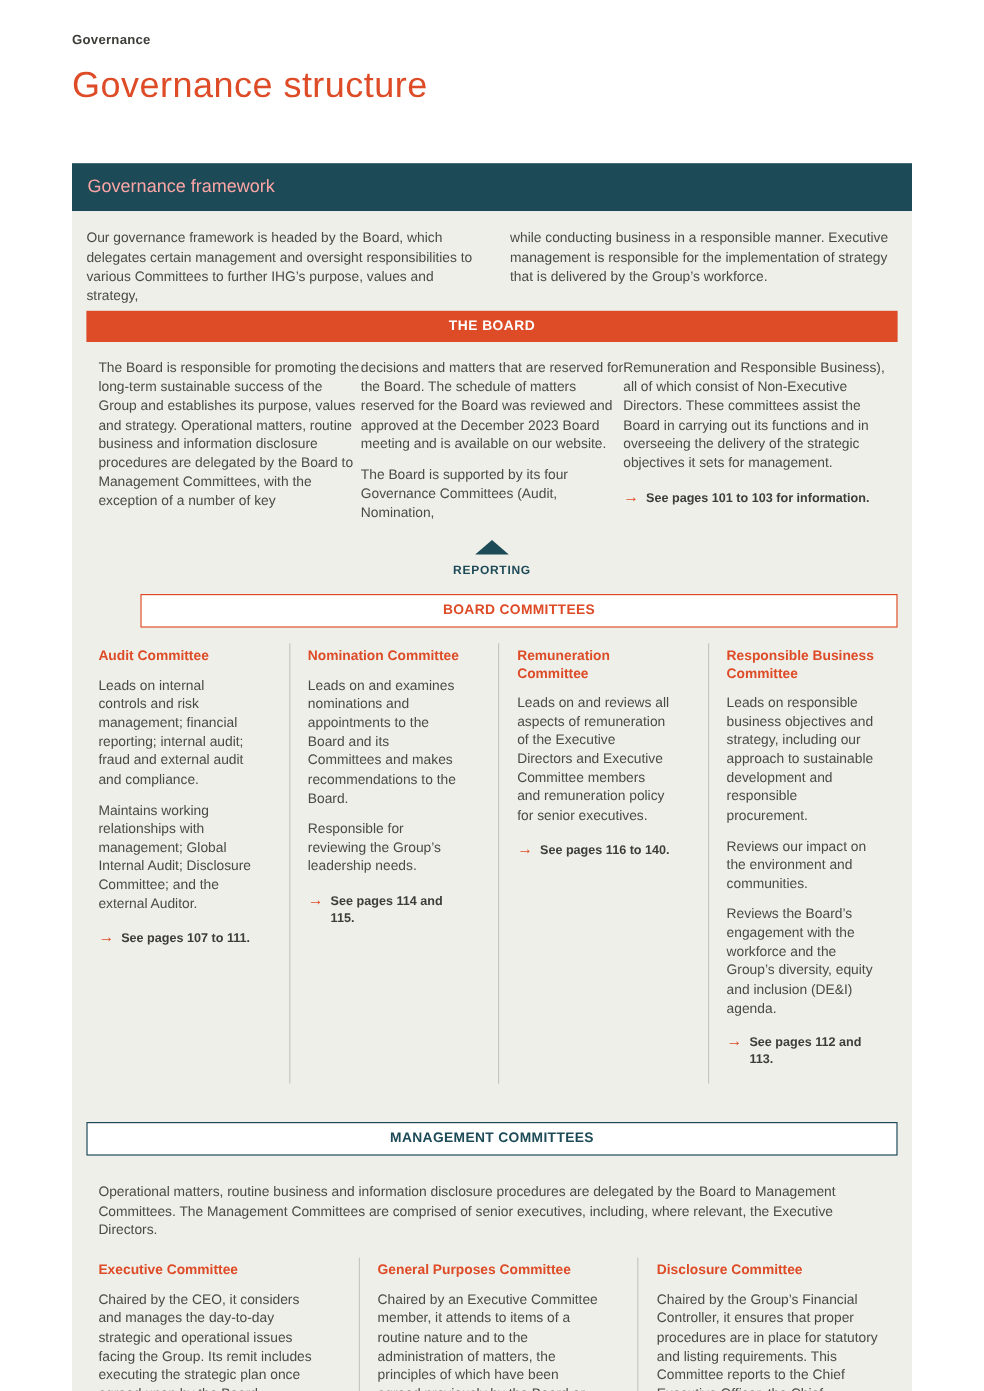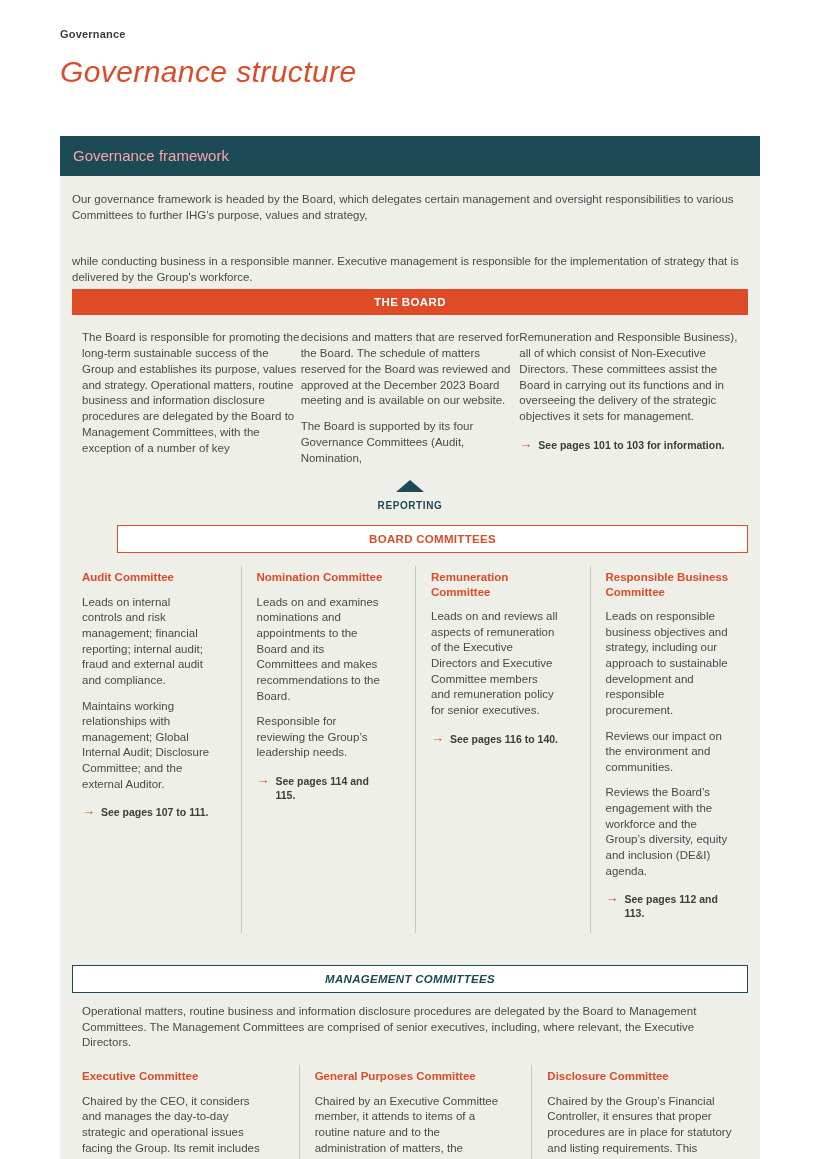--- a/index.html
+++ b/index.html
@@ -18,38 +18,37 @@
     font-weight: bold;
     color: #3d3d3a;
     letter-spacing: .2px;
   }
   .page-title {
     margin-top: 15px;
     font-size: 30px;
     font-weight: 400;
     letter-spacing: .4px;
     color: var(--orange, #dd4b27);
-    font-style: italic;
   }
 
   
   .framework { margin-top: 47px; }
   .framework-header {
     background: var(--teal, #1c4a57);
     color: #fca5a5;
     font-size: 15px;
     font-weight: 400;
     padding: 11px 13px 12px 13px;
   }
   .framework-body {
     background: var(--panel_bg, #efefe9);
     padding: 16px 12px 36px 12px;
   }
 
-  .intro-cols { display: flex; gap: 30px; flex-direction: column; }
+  .intro-cols { display: flex; gap: 30px; }
   .intro-cols p { flex: 1; font-size: 11.5px; line-height: 1.38; }
 
   .board-banner {
     margin-top: 4px;
     background: var(--orange, #dd4b27);
     color: #ffffff;
     text-align: center;
     font-size: 11.5px;
     font-weight: bold;
     letter-spacing: .4px;
@@ -96,21 +95,21 @@
   
   .committees-banner {
     background: #ffffff;
     text-align: center;
     font-size: 11.5px;
     font-weight: bold;
     letter-spacing: .3px;
     padding: 7px 0;
   }
   .orange-banner { border: 1px solid var(--orange, #dd4b27); color: var(--orange, #dd4b27); margin-left: 45px; }
-  .teal-banner   { border: 1px solid var(--teal, #1c4a57);  color: var(--teal, #1c4a57); font-style: italic; }
+  .teal-banner   { border: 1px solid var(--teal, #1c4a57);  color: var(--teal, #1c4a57); }
 
   
   .committee-cols { display: flex; margin-top: 13px; align-items: stretch; gap: 16px; }
   .committee-col {
     flex: 1;
     padding: 4px 15px 12px 15px;
     font-size: 11.5px;
     line-height: 1.36;
   }
   .committee-col:first-child { padding-left: 10px; }
@@ -119,21 +118,21 @@
     color: var(--orange, #dd4b27);
     font-weight: bold;
     font-size: 11.5px;
     line-height: 1.25;
   }
   .committee-col p { margin-bottom: 10px; }
   .committee-col p:last-of-type { margin-bottom: 0; }
 
   .mgmt-banner { margin-top: 32px; }
   .mgmt-intro {
-    padding: 11px 10px 0 10px;
+    padding: 24px 10px 0 10px;
     font-size: 11.5px;
     line-height: 1.38;
   }
   .mgmt-cols { margin-top: 14px; }
 </style>
 </head>
 <body>
 
 <div class="page">
 

